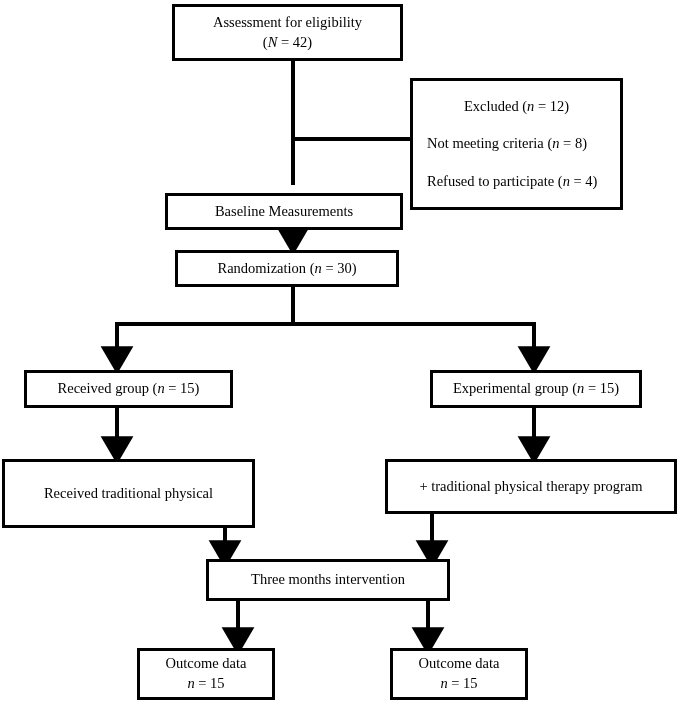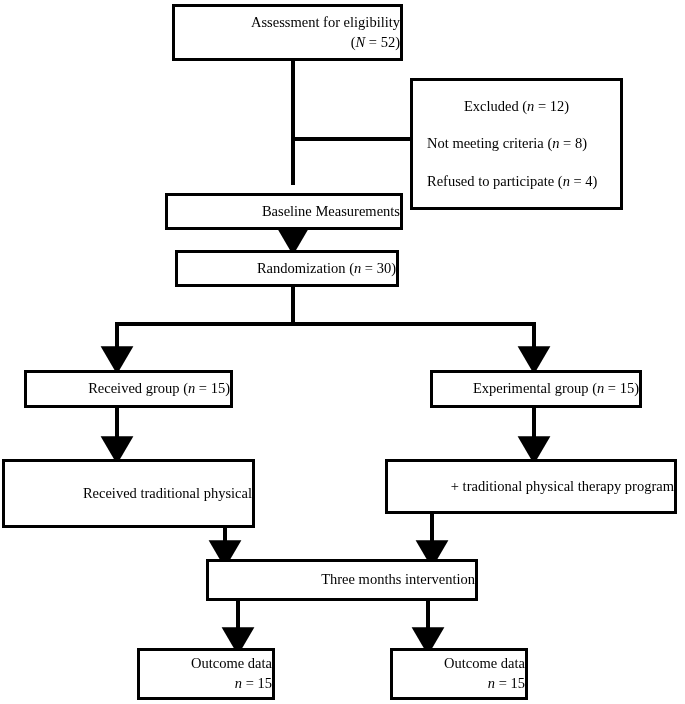--- a/index.html
+++ b/index.html
@@ -22,21 +22,21 @@
     width: 685px;
     height: 704px;
   }
   .node {
     position: absolute;
     box-sizing: border-box;
     background: #ffffff;
     border: 3px solid #000000;
     display: flex;
     flex-direction: column;
-    align-items: flex-end;
+    align-items: center;
     justify-content: center;
     text-align: center;
     line-height: 1.35;
     font-size: 14.5px;
     z-index: 2;
   }
   .node .line {
     display: block;
     white-space: nowrap;
   }
@@ -90,21 +90,21 @@
 
     <line x1="225" y1="513" x2="225" y2="553" stroke="#000000" stroke-width="4" marker-end="url(#arrowhead)"></line>
     <line x1="432" y1="513" x2="432" y2="553" stroke="#000000" stroke-width="4" marker-end="url(#arrowhead)"></line>
 
     <line x1="238" y1="601" x2="238" y2="640" stroke="#000000" stroke-width="4" marker-end="url(#arrowhead)"></line>
     <line x1="428" y1="601" x2="428" y2="640" stroke="#000000" stroke-width="4" marker-end="url(#arrowhead)"></line>
   </svg>
 
   <div class="node" style="left:172px; top:4px; width:231px; height:57px;">
     <span class="line">Assessment for eligibility</span>
-    <span class="line"><span>(</span><em class="ital">N</em><span> = 52)</span></span>
+    <span class="line"><span>(</span><em class="ital">N</em><span> = 42)</span></span>
   </div>
 
   <div class="node left-align spaced" style="left:410px; top:78px; width:213px; height:132px;">
     <span class="line centered"><span>Excluded (</span><em class="ital">n</em><span> = 12)</span></span>
     <span class="line"><span>Not meeting criteria (</span><em class="ital">n</em><span> = 8)</span></span>
     <span class="line"><span>Refused to participate (</span><em class="ital">n</em><span> = 4)</span></span>
   </div>
 
   <div class="node" style="left:165px; top:184px; width:238px; height:37px;margin-top:9px;">
     <span class="line">Baseline Measurements</span>
@@ -123,21 +123,21 @@
   </div>
 
   <div class="node" style="left:2px; top:459px; width:253px; height:69px;">
     <span class="line">Received traditional physical</span>
   </div>
 
   <div class="node" style="left:385px; top:459px; width:292px; height:55px;">
     <span class="line">+ traditional physical therapy program</span>
   </div>
 
-  <div class="node" style="left:206px; top:559px; width:272px; height:42px;">
+  <div class="node" style="left:206px; top:559px; width:244px; height:42px;">
     <span class="line">Three months intervention</span>
   </div>
 
   <div class="node" style="left:137px; top:648px; width:138px; height:52px;">
     <span class="line">Outcome data</span>
     <span class="line"><em class="ital">n</em><span> = 15</span></span>
   </div>
 
   <div class="node" style="left:390px; top:648px; width:138px; height:52px;">
     <span class="line">Outcome data</span>

